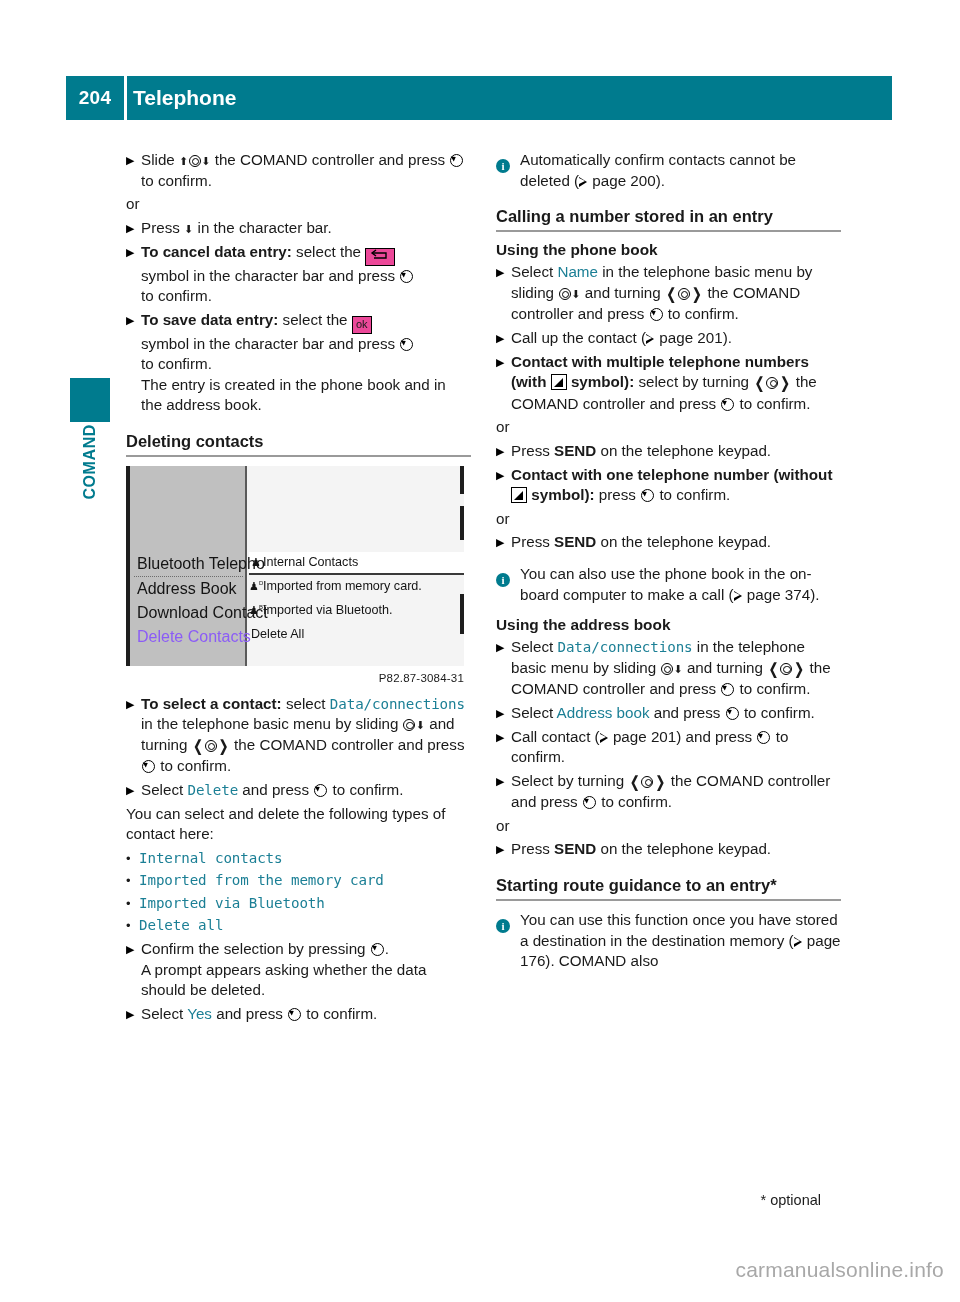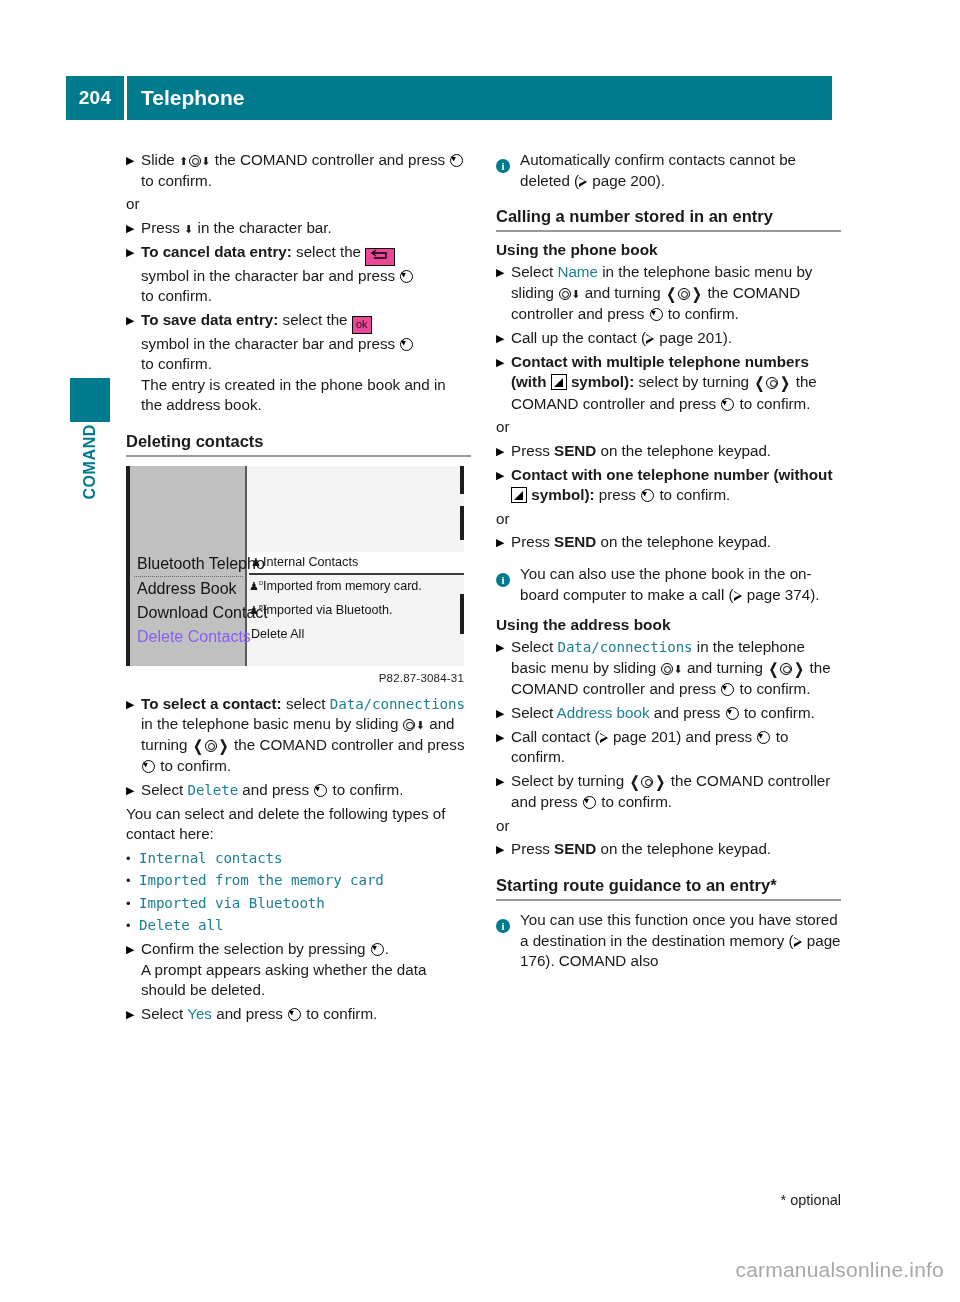--- a/index.html
+++ b/index.html
@@ -9,36 +9,36 @@
     background:#ffffff;
     font-family:"Liberation Sans", sans-serif;
     color:#1a1a1a;
     position:relative;
     overflow:hidden;
   }
 
   
   .header {
     position:absolute; left:66px; top:76px;
-    width:766px; height:44px;
+    width:826px; height:44px;
     background:#007b8e;
     display:flex; align-items:stretch;
   }
   .header .pagenum {
     width:58px;
     display:flex; align-items:center; justify-content:center;
     color:#ffffff; font-size:19px; font-weight:bold;
     letter-spacing:0.2px;
   }
   .header .divider {
     width:3px; background:#ffffff; margin:0;
   }
   .header .title {
     display:flex; align-items:center;
-    padding-left:14px;
+    padding-left:6px;
     color:#ffffff; font-size:21px; font-weight:bold;
   }
 
   
   .thumbtab {
     position:absolute; left:70px; top:378px;
     width:40px; height:44px; background:#007b8e;
   }
   .thumblabel {
     position:absolute; left:70px; top:424px;
@@ -272,21 +272,21 @@
   .edge-right {
     position:absolute; right:0; width:4px; background:#1e1e1e;
   }
   .figcap {
     text-align:right; width:338px;
     font-size:11.5px; color:#1a1a1a;
     margin-top:6px; letter-spacing:0.2px;
   }
 
   .optional {
-    position:absolute; left:496px; top:1192px;
+    position:absolute; left:476px; top:1192px;
     width:345px; text-align:right;
     font-size:14.5px;
   }
 
   .watermark {
     position:absolute; left:0; top:1258px;
     width:944px; text-align:right;
     font-size:21px; color:#a8a8a8;
     letter-spacing:0.2px;
   }

